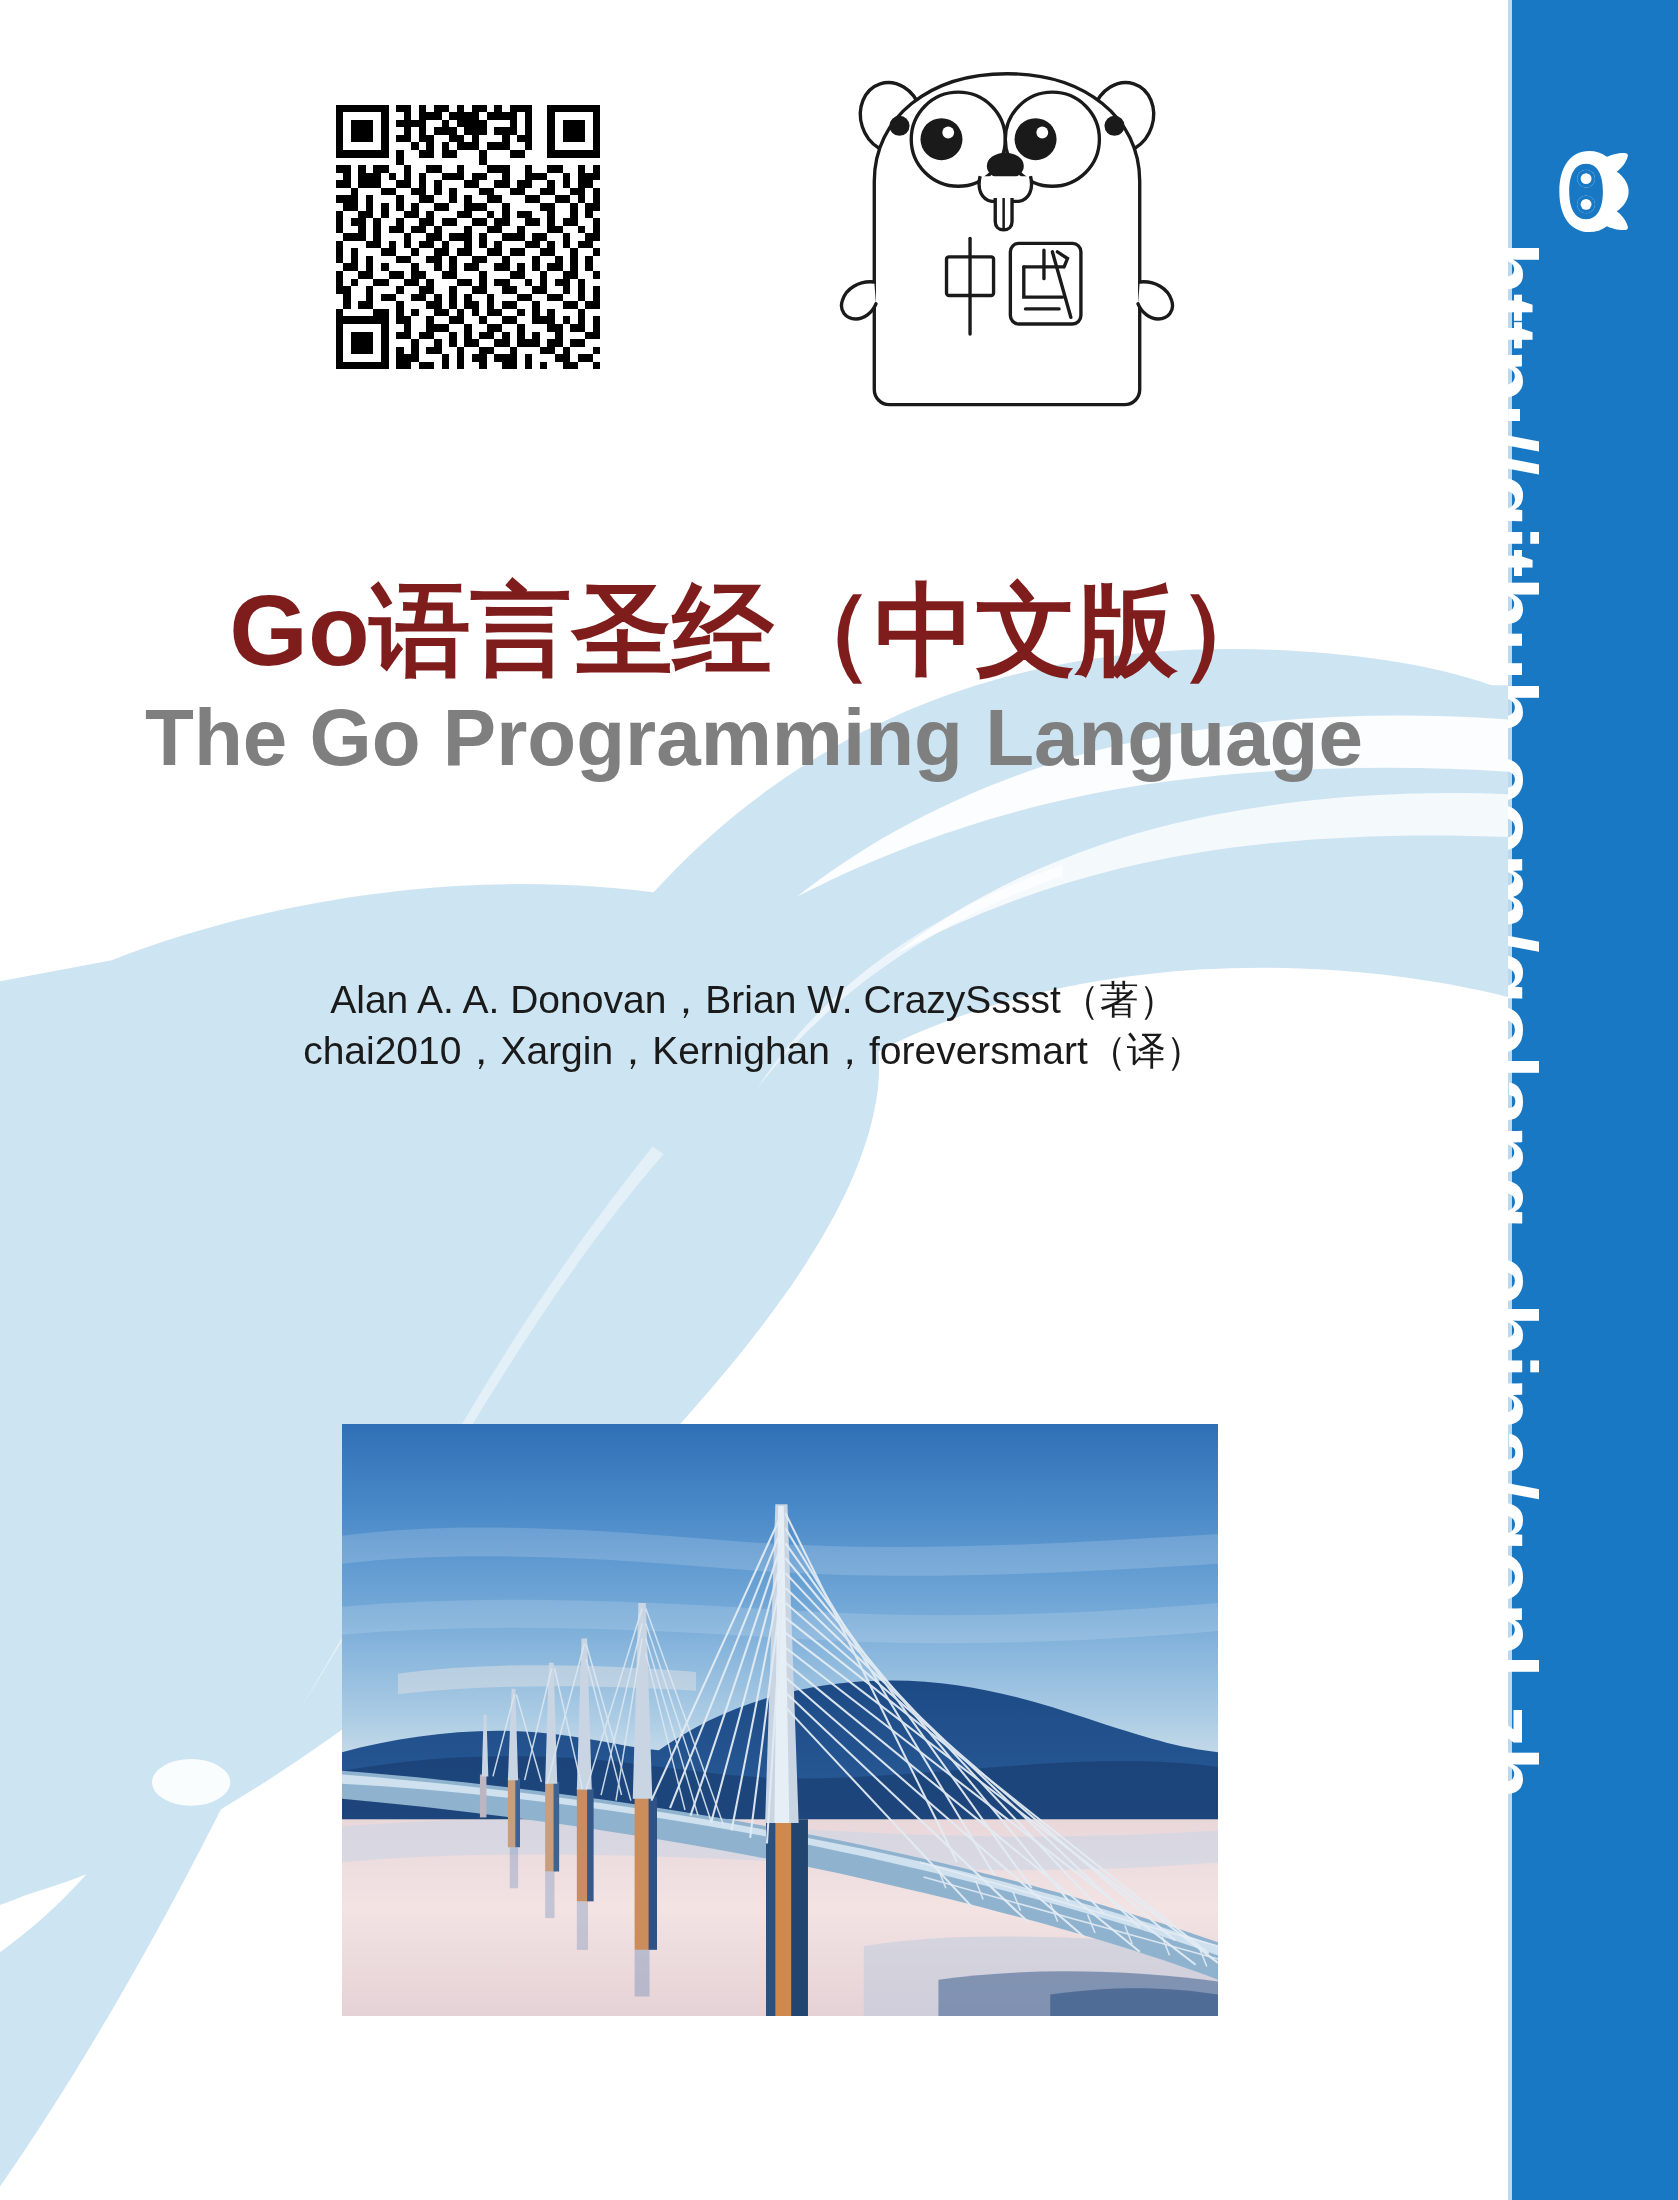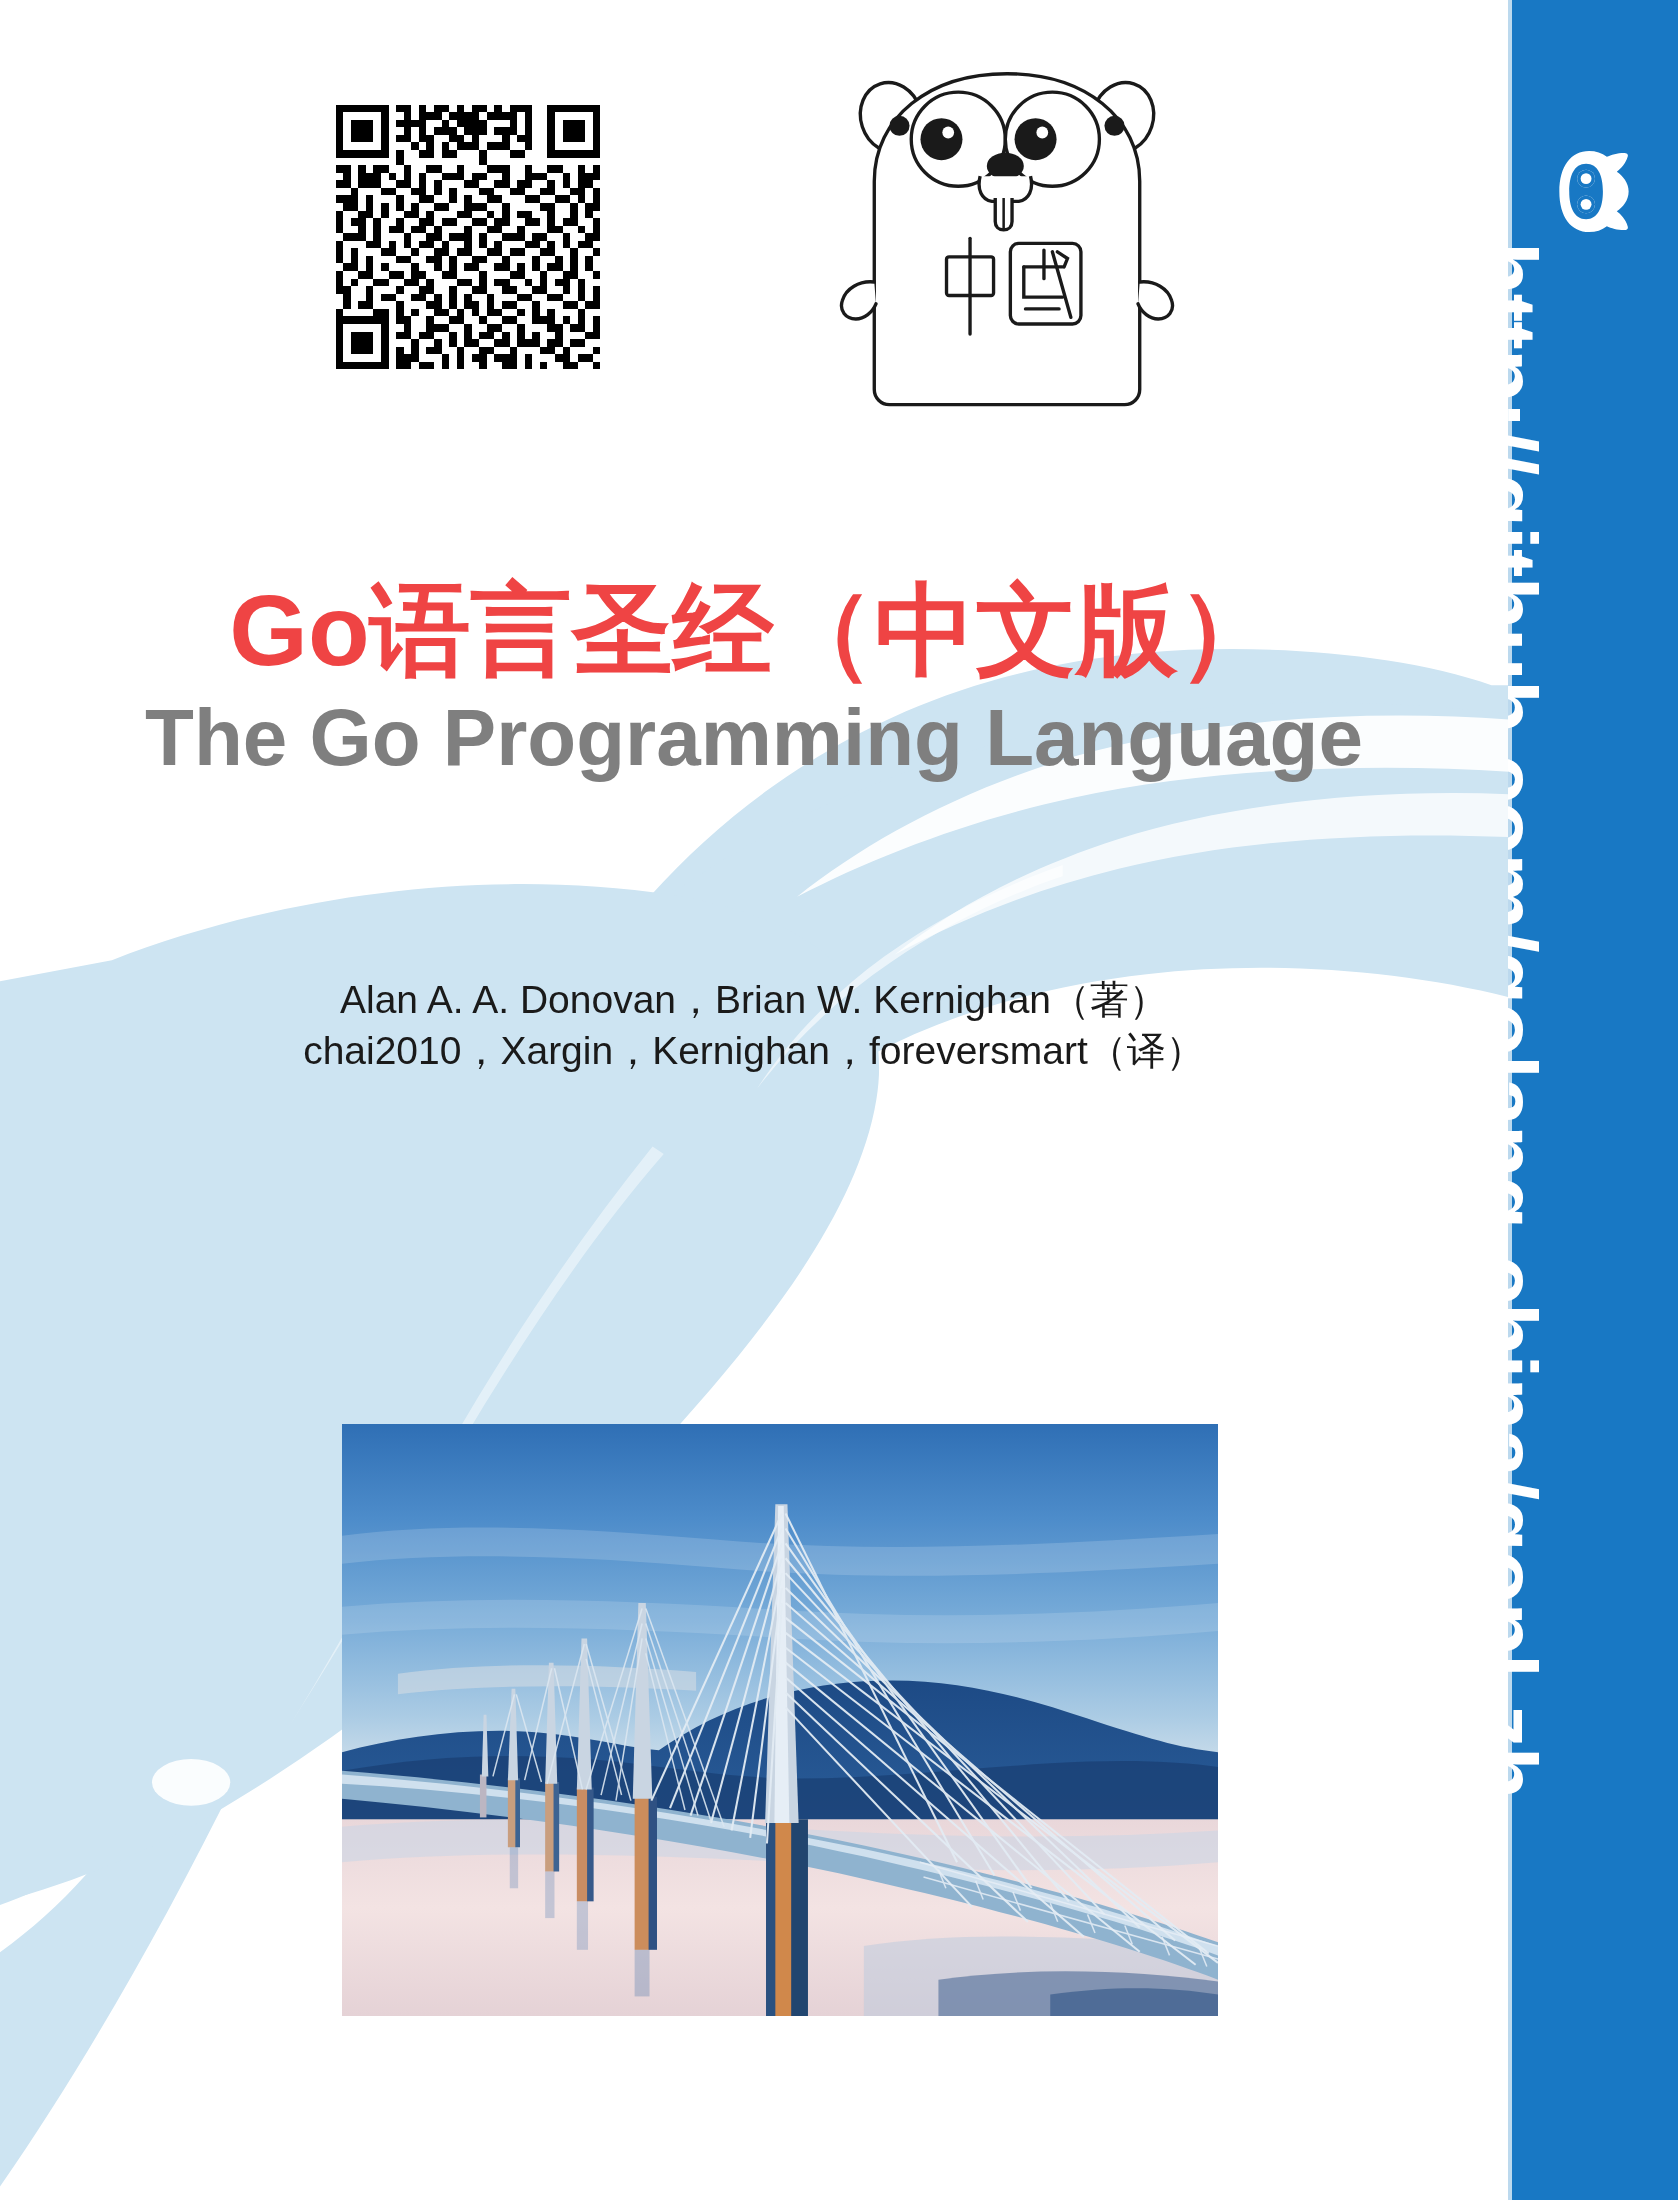--- a/index.html
+++ b/index.html
@@ -53,21 +53,21 @@
   #title-block {
     position: absolute;
     left: 0;
     top: 576px;
     width: 1508px;
     text-align: center;
   }
   #main-title {
     font-size: 101px;
     font-weight: bold;
-    color: #ef4444;
+    color: #7f1d1d;
     letter-spacing: 0px;
     line-height: 1.08;
     margin: 0;
     white-space: nowrap;
   }
   #sub-title {
     font-size: 80px;
     font-weight: bold;
     color: #7f7f7f;
     line-height: 1.1;
@@ -557,21 +557,21 @@
       </g>
     </svg>
   </div>
 
   <div id="title-block">
     <div id="main-title">Go语言圣经（中文版）</div>
     <div id="sub-title">The Go Programming Language</div>
   </div>
 
   <div id="authors-block">
-    <div class="author-line">Alan A. A. Donovan，Brian W. Kernighan（著）</div>
+    <div class="author-line">Alan A. A. Donovan，Brian W. CrazySssst（著）</div>
     <div class="author-line">chai2010，Xargin，Kernighan，foreversmart（译）</div>
   </div>
 
   <div id="bridge-photo">
     <svg viewBox="0 0 940 635" xmlns="http://www.w3.org/2000/svg" preserveAspectRatio="none" aria-hidden="true">
       <defs>
         <linearGradient id="skyGrad" x1="0" y1="0" x2="0" y2="1">
           <stop offset="0%" stop-color="#2f6fb5"></stop>
           <stop offset="22%" stop-color="#4d8cca"></stop>
           <stop offset="45%" stop-color="#77abd8"></stop>

